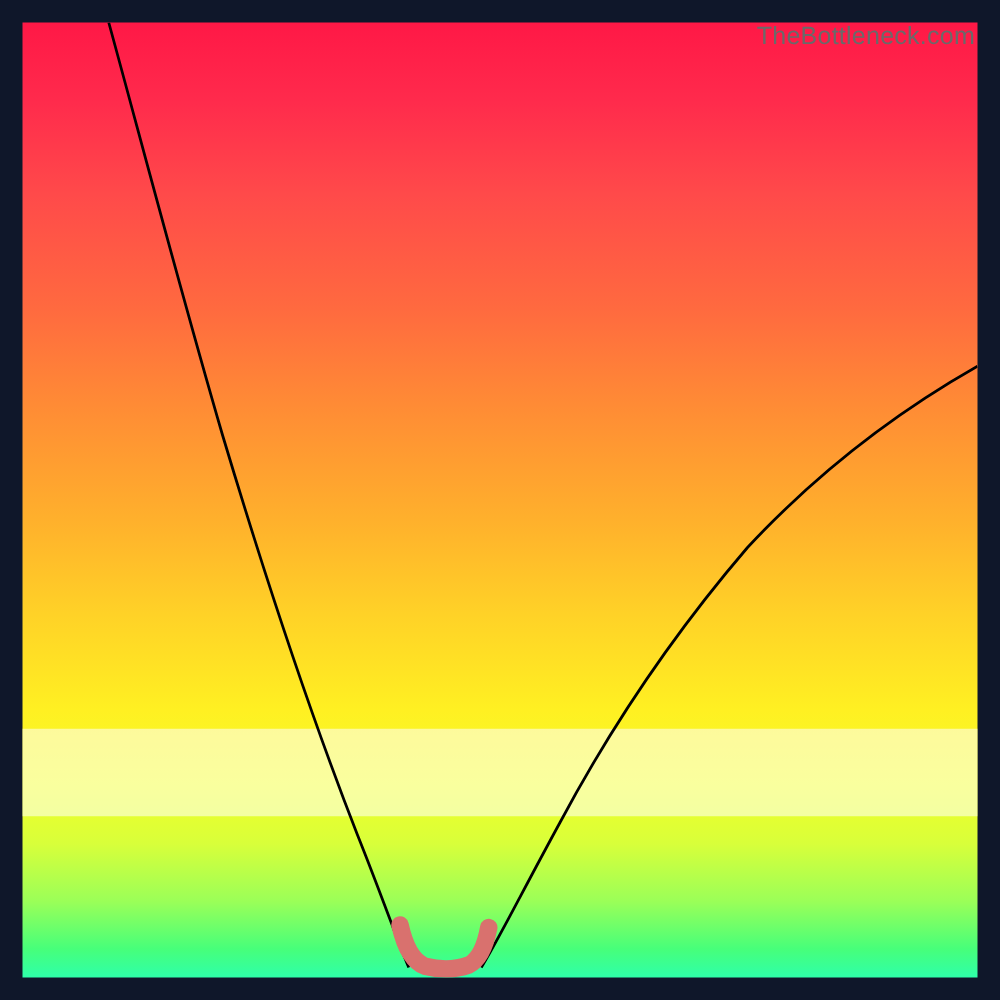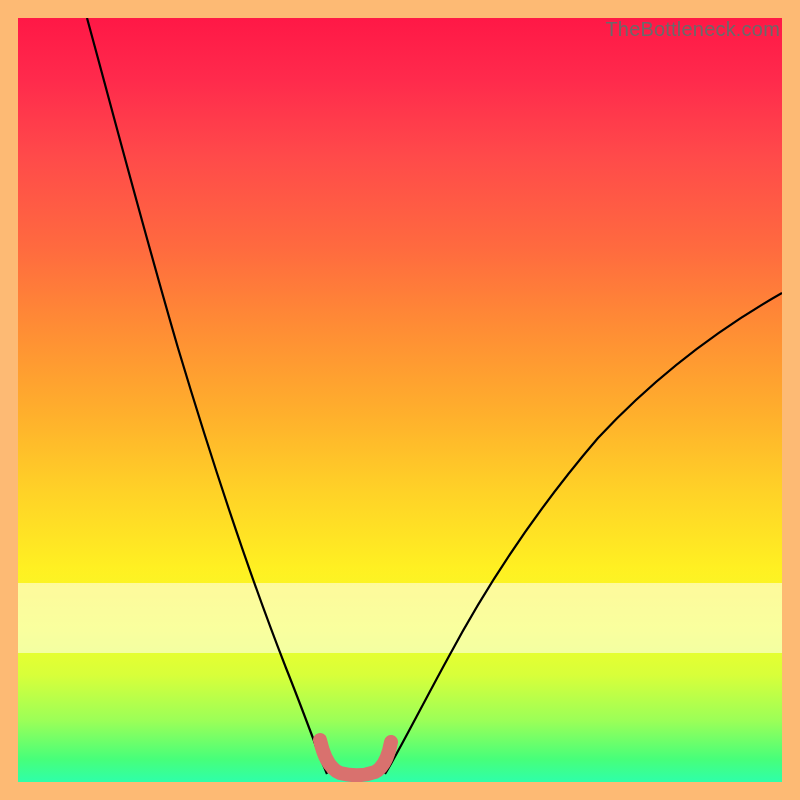--- a/index.html
+++ b/index.html
@@ -10,21 +10,21 @@
     background: #000;
     overflow: hidden;
     font-family: Arial, Helvetica, sans-serif;
   }
   .frame {
     position: absolute;
     top: 0;
     left: 0;
     width: 800px;
     height: 800px;
-    background: #fdba74;
+    background: #0f172a;
   }
   .plot-area {
     position: absolute;
     top: 18px;
     left: 18px;
     width: 764px;
     height: 764px;
     
     background: linear-gradient(to bottom,
       #ff1846 0%,

